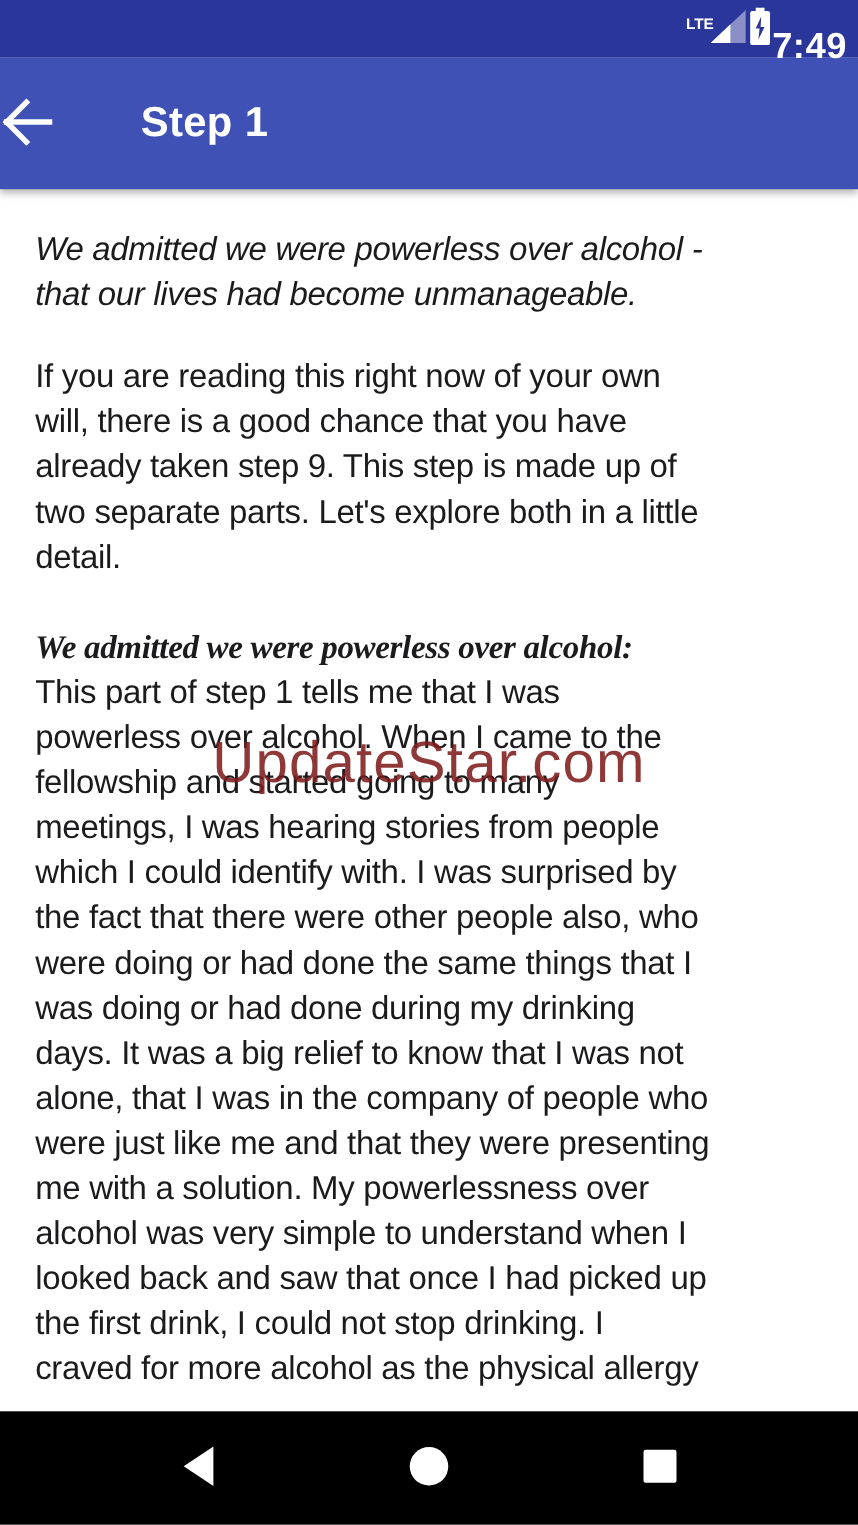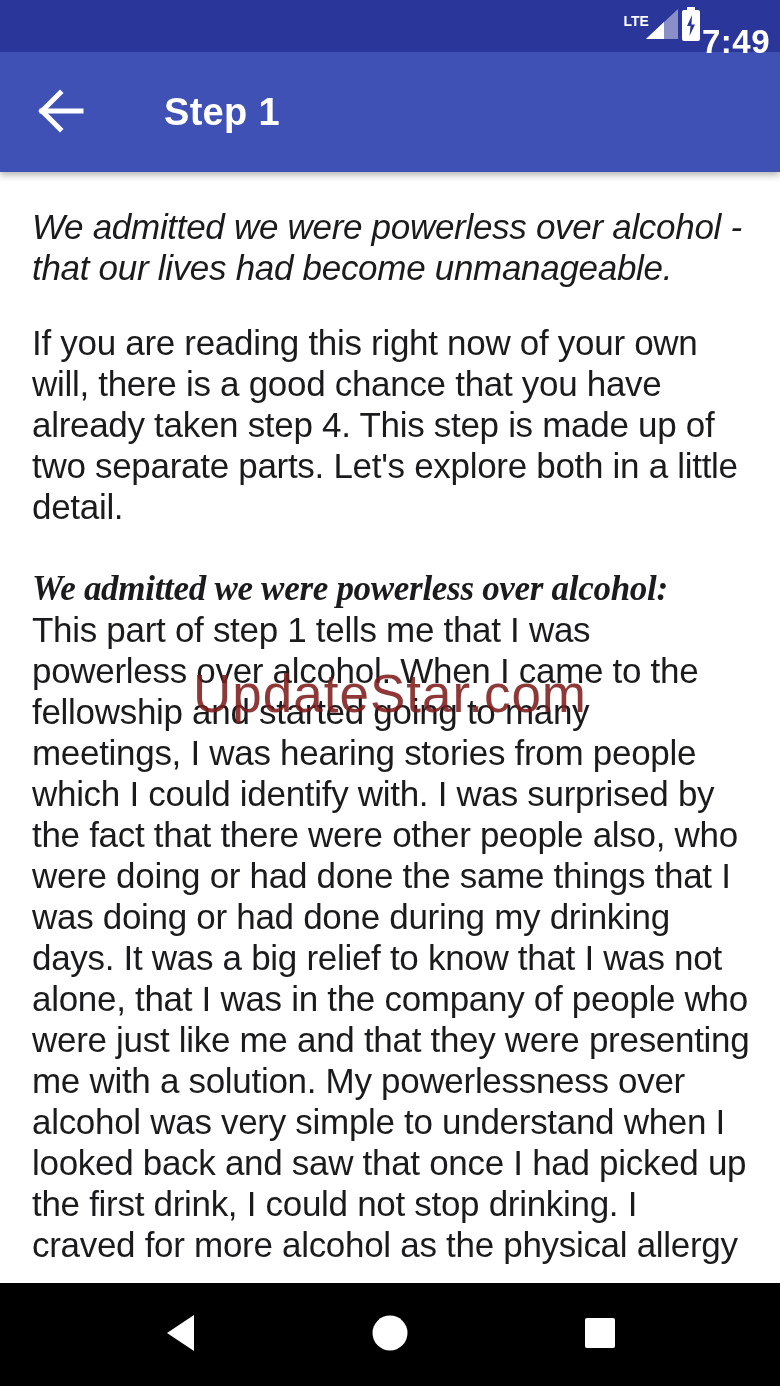--- a/index.html
+++ b/index.html
@@ -48,21 +48,20 @@
   }
 
   
   .app-bar {
     position: absolute;
     top: 52px; left: 0; right: 0;
     height: 120px;
     background: #3f51b5;
     display: flex;
     align-items: center;
-    padding-left: 36px;
     box-shadow: 0 3px 7px rgba(0,0,0,0.30);
     z-index: 4;
   }
   .back-btn {
     width: 50px;
     height: 48px;
     display: flex;
     align-items: center;
     justify-content: center;
     cursor: pointer;
@@ -79,21 +78,21 @@
 
   
   .content {
     position: absolute;
     top: 172px; left: 0; right: 0;
     height: 1111px;
     background: #ffffff;
     padding: 34px 30px 0 32px;
     overflow: hidden;
     color: #1b1b1d;
-    font-size: 35px;
+    font-size: 30px;
     line-height: 41px;
     letter-spacing: -0.3px;
   }
   .content p { white-space: pre-line; }
   .para-quote {
     font-style: italic;
   }
   .para-intro {
     margin-top: 34px;
   }
@@ -187,21 +186,21 @@
       </span>
     </button>
     <div class="app-title">Step 1</div>
   </div>
 
   <div class="content">
     <p class="para-quote">We admitted we were powerless over alcohol -
 that our lives had become unmanageable.</p>
     <p class="para-intro">If you are reading this right now of your own
 will, there is a good chance that you have
-already taken step 4. This step is made up of
+already taken step 9. This step is made up of
 two separate parts. Let's explore both in a little
 detail.</p>
     <p class="para-section"><span class="section-heading">We admitted we were powerless over alcohol:</span><span class="section-body">This part of step 1 tells me that I was
 powerless over alcohol. When I came to the
 fellowship and started going to many
 meetings, I was hearing stories from people
 which I could identify with. I was surprised by
 the fact that there were other people also, who
 were doing or had done the same things that I
 was doing or had done during my drinking

